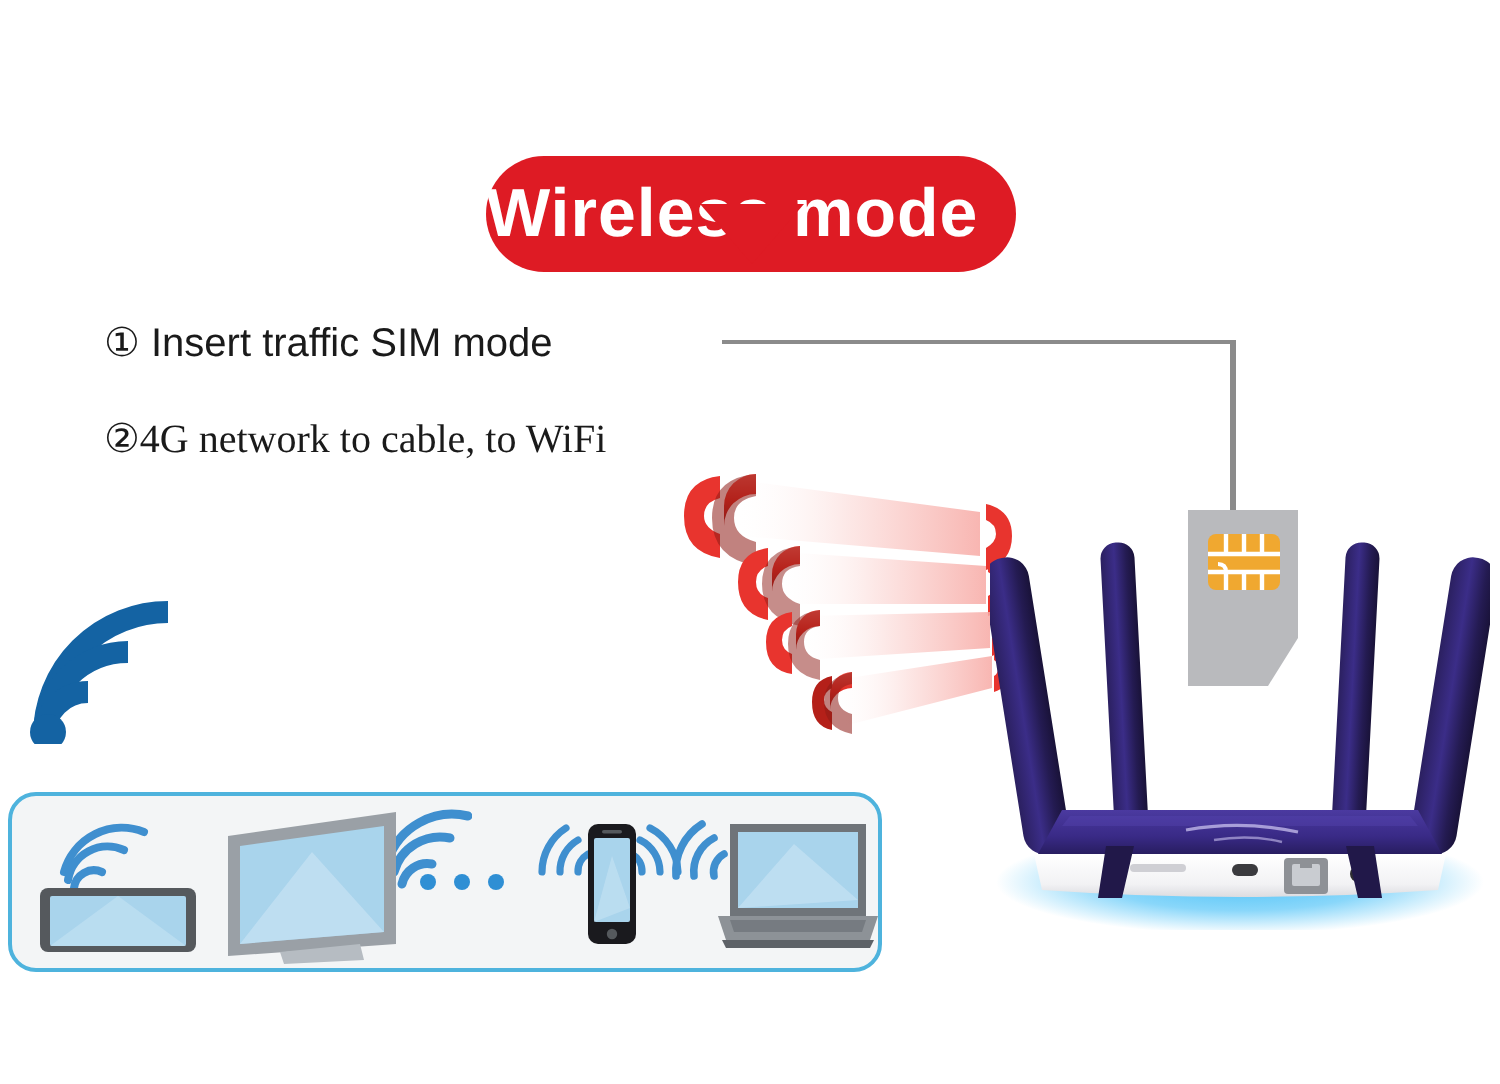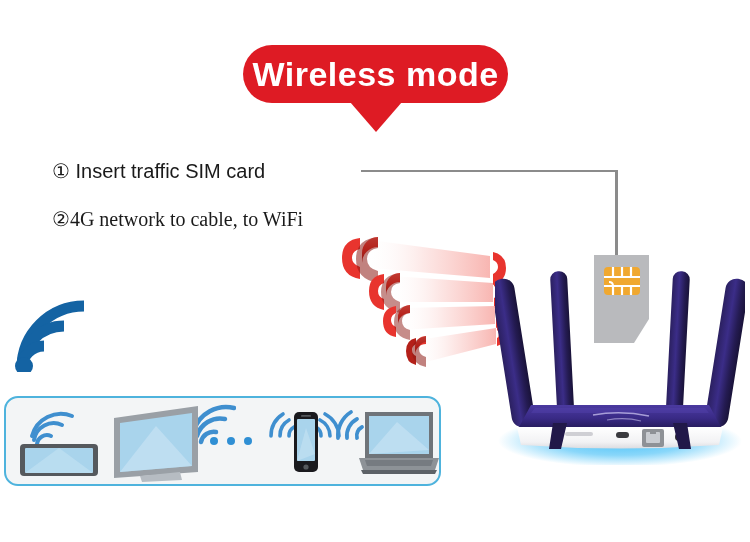--- a/index.html
+++ b/index.html
@@ -26,22 +26,22 @@
     width: 265px;
     height: 58px;
   }
   .badge {
     width: 100%;
     height: 100%;
     background: #de1b24;
     border-radius: 29px;
     display: flex;
     align-items: center;
-    justify-content: center;
     box-sizing: border-box;
+    margin-top: 33px;
   }
   .badge-label {
     color: #ffffff;
     font-size: 34px;
     font-weight: bold;
     letter-spacing: 0.5px;
     line-height: 1;
     font-family: "Liberation Sans", sans-serif;
   }
   .badge-arrow {
@@ -155,21 +155,21 @@
 
 <div id="stage">
 
   <div class="badge-wrap">
     <div class="badge">
       <span class="badge-label">Wireless mode</span>
     </div>
     <div class="badge-arrow"></div>
   </div>
 
-  <div class="instr instr-1">① Insert traffic SIM card</div>
+  <div class="instr instr-1">① Insert traffic SIM mode</div>
   <div class="instr instr-2">②4G network to cable, to WiFi</div>
 
   <div class="conn-h"></div>
   <div class="conn-v"></div>
 
   <div class="big-wifi">
     <svg width="80" height="76" viewBox="0 0 80 76">
       <g fill="none" stroke="#1463a3" stroke-linecap="butt">
         <path d="M10 72 A 62 62 0 0 1 72 10" stroke-width="11"></path>
         <path d="M10 72 A 42 42 0 0 1 52 30" stroke-width="11"></path>

